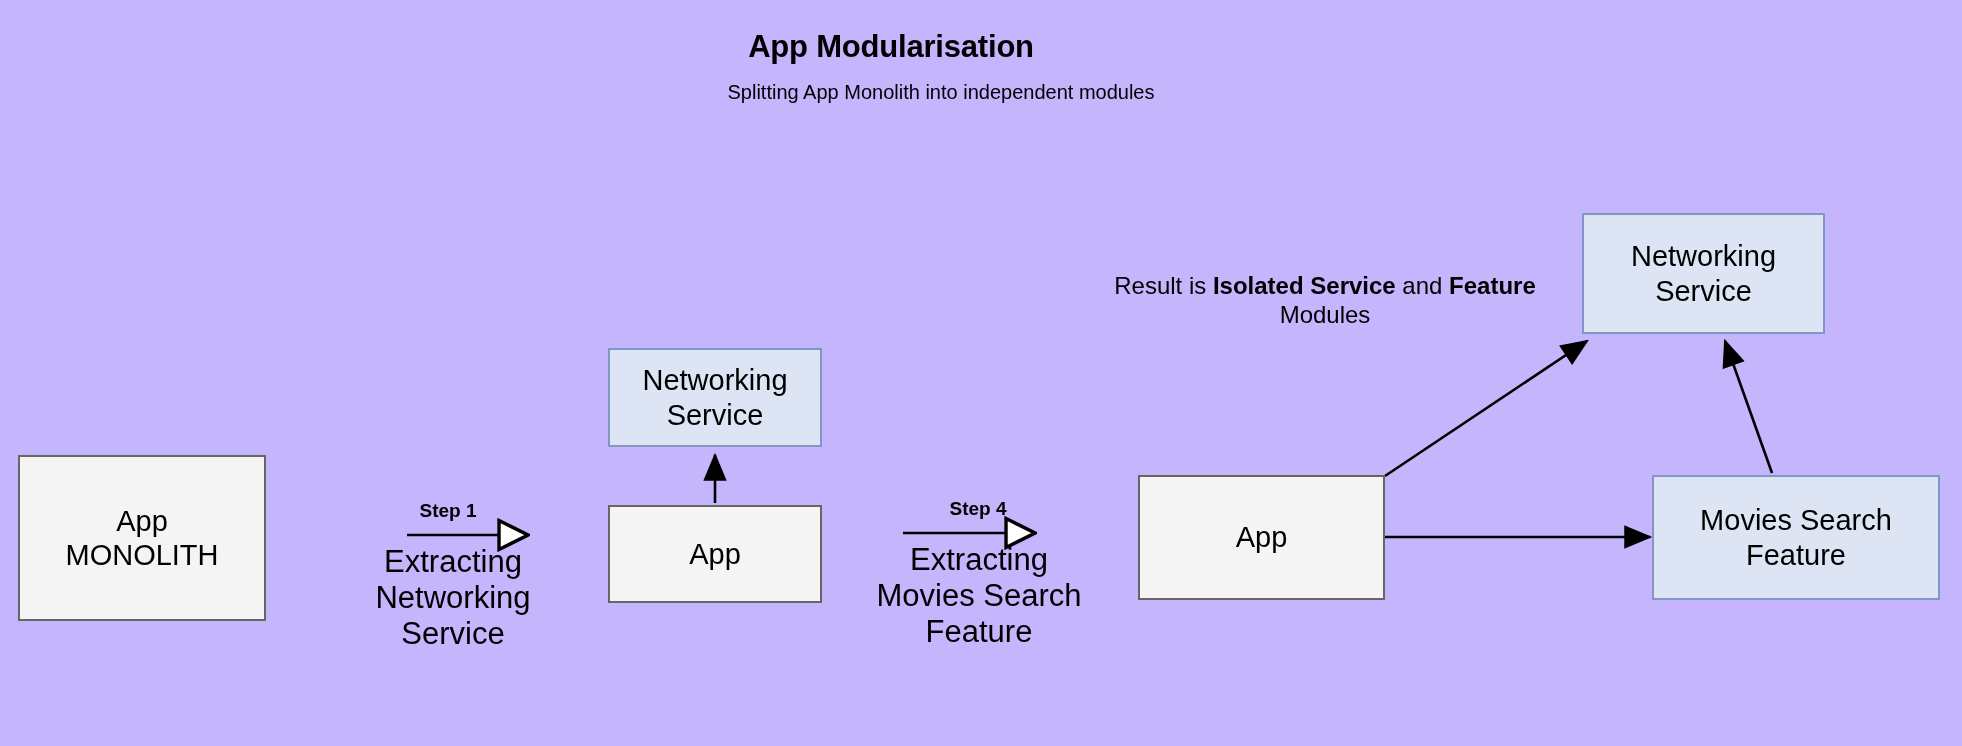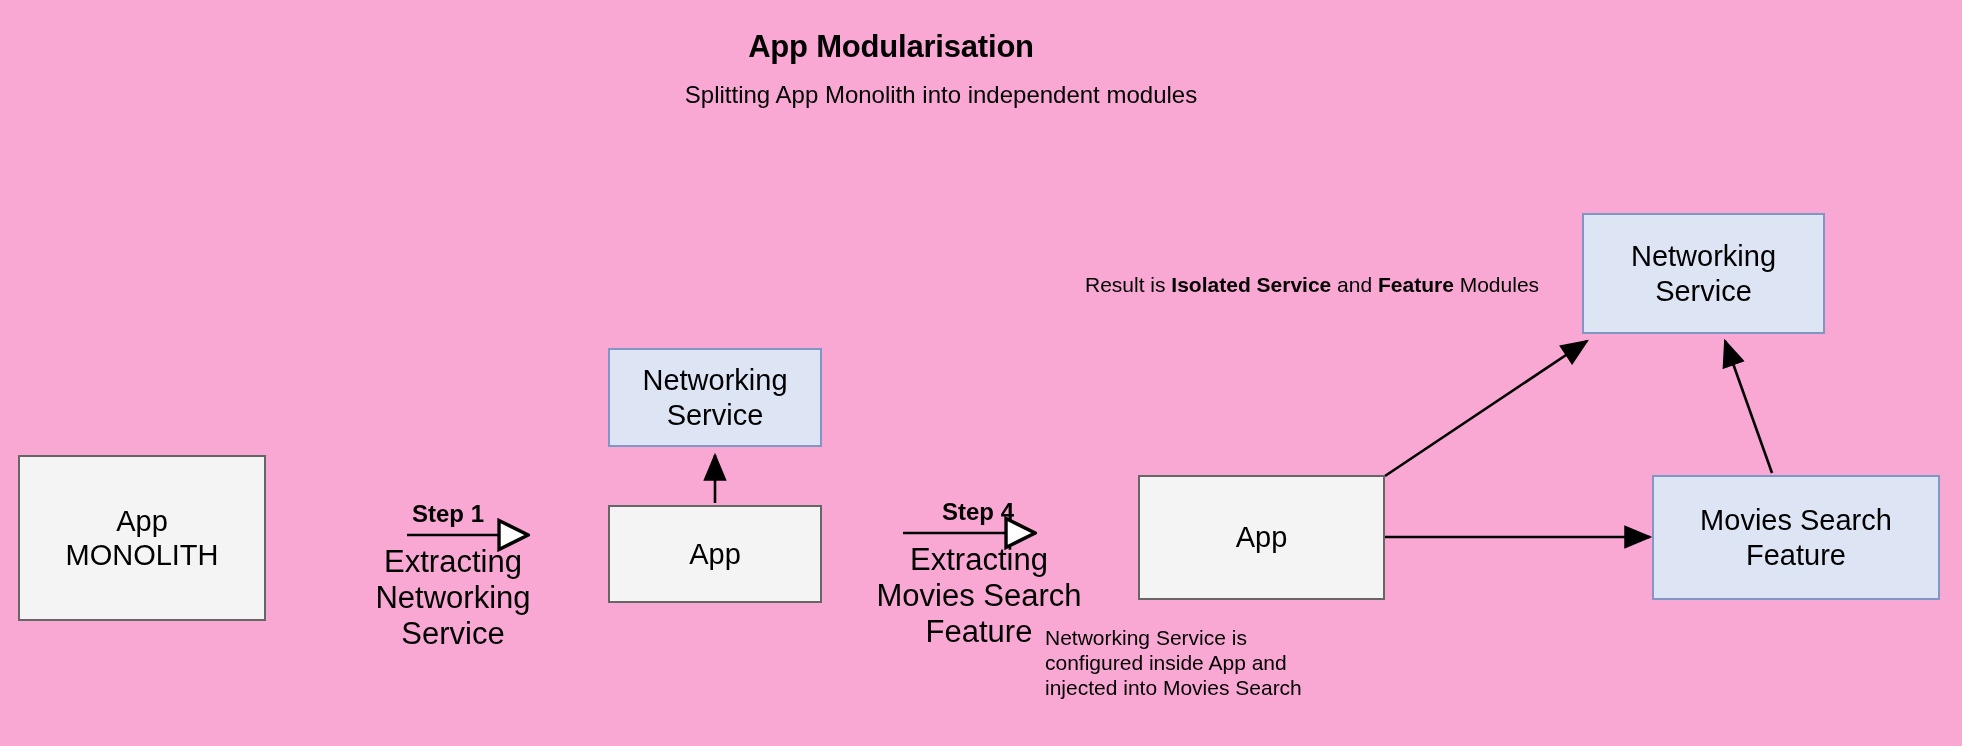--- a/index.html
+++ b/index.html
@@ -8,41 +8,41 @@
     background: #ffffff;
   }
   body {
     font-family: "Liberation Sans", sans-serif;
     color: #000000;
   }
   #canvas {
     position: relative;
     width: 1962px;
     height: 746px;
-    background: #f9a8d4;
+    background: #c4b5fd;
     overflow: hidden;
   }
   .hdr {
     position: absolute;
     text-align: center;
     line-height: 1.22;
   }
   #title {
     left: 681px;
     top: 28px;
     width: 420px;
     font-size: 31px;
     font-weight: bold;
     letter-spacing: -0.2px;
   }
   #subtitle {
     left: 591px;
     top: 80px;
     width: 700px;
-    font-size: 24px;
+    font-size: 20px;
     font-weight: normal;
   }
   .node {
     position: absolute;
     box-sizing: border-box;
     display: flex;
     align-items: center;
     justify-content: center;
     text-align: center;
     line-height: 1.18;
@@ -51,27 +51,27 @@
   .node.gray {
     background: #f4f4f4;
     border: 2px solid #666666;
   }
   .node.blue {
     background: #dde5f5;
     border: 2px solid #8096c4;
   }
   .note {
     position: absolute;
-    text-align: left;
+    text-align: center;
     line-height: 1.2;
-    font-size: 21px;
+    font-size: 24px;
   }
   .step-label {
     position: absolute;
-    font-size: 24px;
+    font-size: 19px;
     font-weight: bold;
     text-align: center;
   }
   .step-desc {
     position: absolute;
     font-size: 31px;
     text-align: center;
     line-height: 1.16;
   }
   svg.layer {
@@ -193,19 +193,14 @@
   <div class="step-desc" id="step2-desc">
     <span>Extracting</span><br>
     <span>Movies Search</span><br>
     <span>Feature</span>
   </div>
 
   <div class="note" id="note-result">
     <span>Result is </span><b>Isolated Service</b><span> and </span><b>Feature</b><span> Modules</span>
   </div>
 
-  <div class="note" id="note-inject">
-    <span>Networking Service is</span><br>
-    <span>configured inside App and</span><br>
-    <span>injected into Movies Search</span>
-  </div>
 
 </div>
 
 </body></html>

